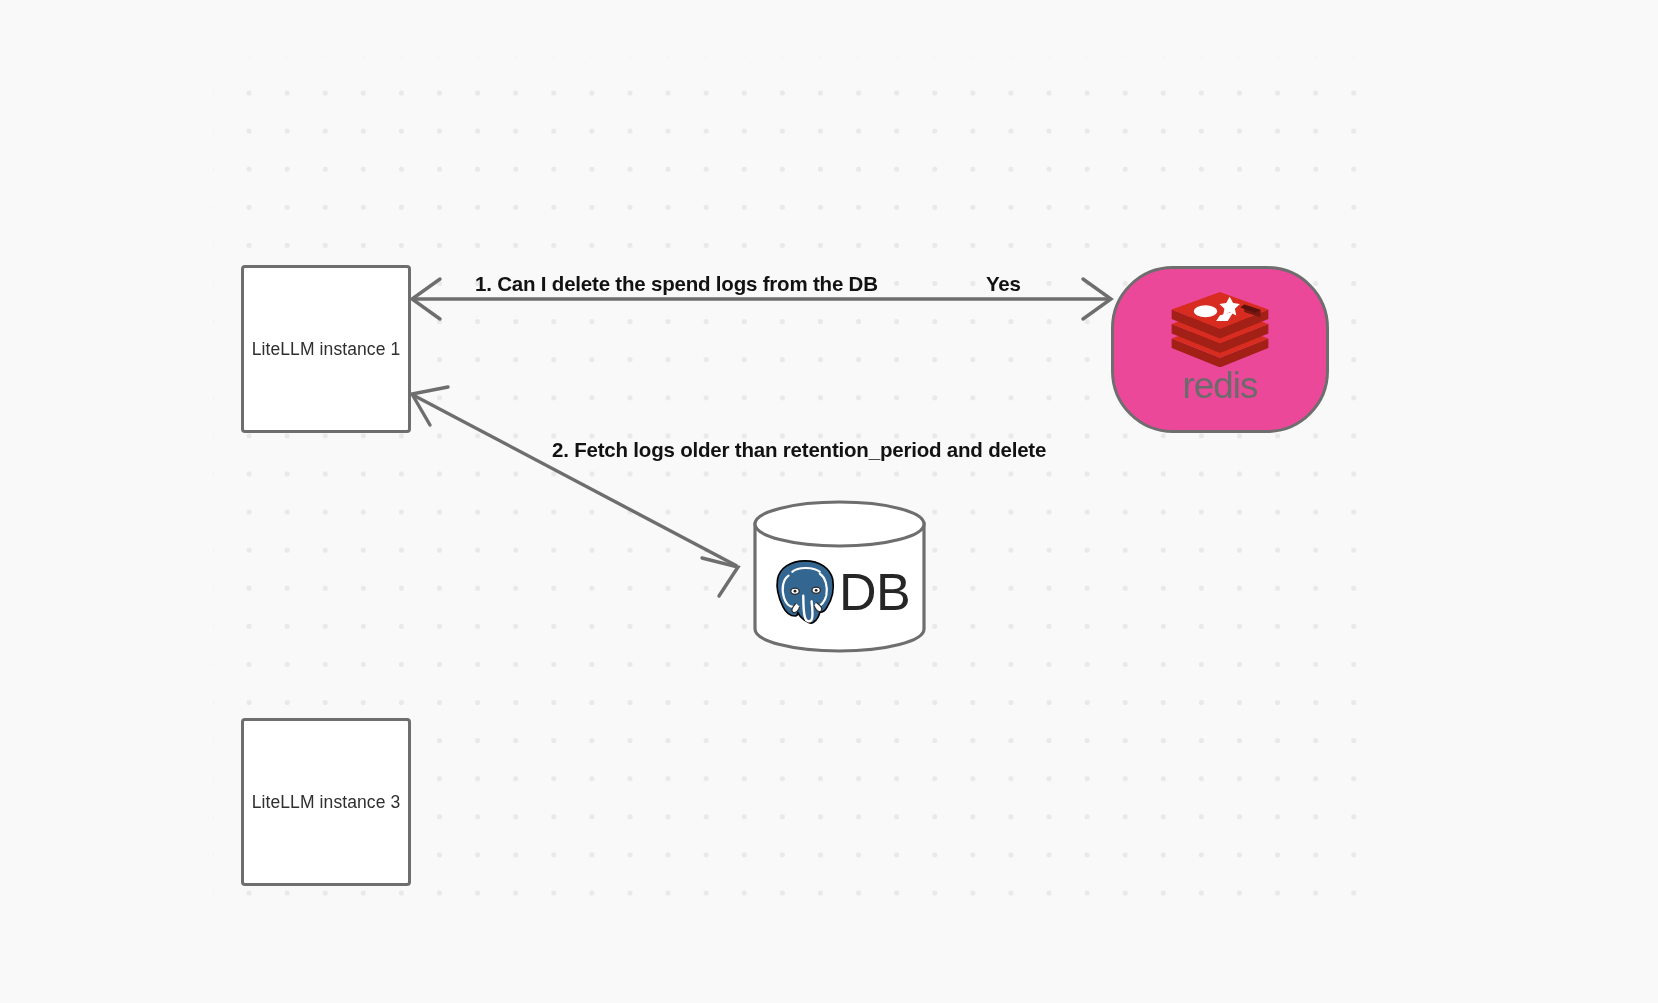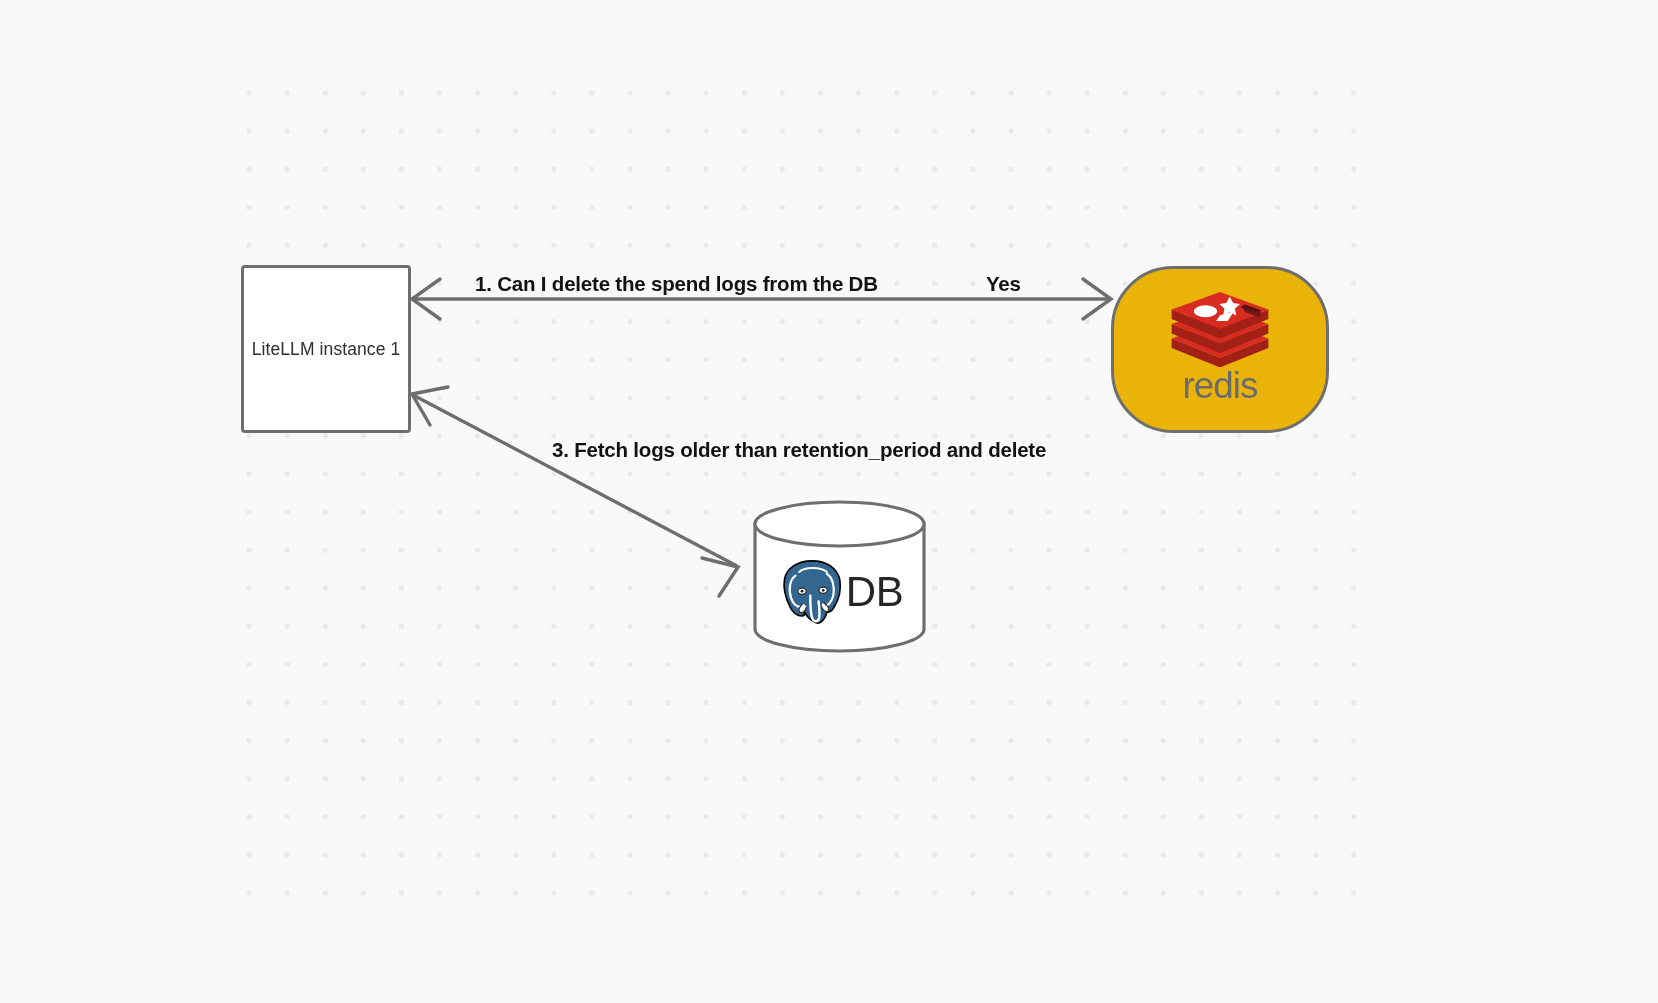--- a/index.html
+++ b/index.html
@@ -63,21 +63,21 @@
   #node-litellm-1 { left: 241px; top: 261px; width: 170px; height: 168px; }
   #node-litellm-2 { left: 241px; top: 488px; width: 170px; height: 168px; }
   #node-litellm-3 { left: 241px; top: 714px; width: 170px; height: 168px; }
 
   
   #node-redis {
     left: 1111px;
     top: 262px;
     width: 218px;
     height: 167px;
-    background: #eab308;
+    background: #ec4899;
     border: 3px solid #6e6e6e;
     border-radius: 62px;
     display: flex;
     flex-direction: column;
     align-items: center;
     justify-content: center;
   }
   .redis-logo-wrap {
     width: 130px;
     height: 116px;
@@ -109,21 +109,21 @@
     padding-top: 30px;
     box-sizing: border-box;
     pointer-events: none;
   }
   .db-inner {
     display: flex;
     align-items: center;
     justify-content: center;
   }
   .db-text {
-    font-size: 42px;
+    font-size: 52px;
     color: #262626;
     font-family: "Liberation Sans", sans-serif;
     letter-spacing: -0.5px;
     margin-left: -4px;
   }
 
   
   #edges {
     position: absolute;
     left: 0; top: 0;
@@ -168,27 +168,30 @@
       <line x1="413" y1="391" x2="737" y2="562" stroke="#6e6e6e" stroke-width="3.4" stroke-linecap="butt"></line>
 
       <path d="M 448 383 L 412 390 L 430 421" fill="none" stroke="#6e6e6e" stroke-width="3.4" stroke-linecap="round" stroke-linejoin="miter"></path>
 
       <path d="M 702 554 L 738 563 L 719 592" fill="none" stroke="#6e6e6e" stroke-width="3.4" stroke-linecap="round" stroke-linejoin="miter"></path>
     </g>
   </svg>
 
   <div class="edge-label" id="edge-label-1">1.  Can I delete the spend logs from the DB</div>
   <div class="edge-label" id="edge-label-1-yes">Yes</div>
-  <div class="edge-label" id="edge-label-2">3.  Fetch logs older than retention_period and delete</div>
+  <div class="edge-label" id="edge-label-2">2.  Fetch logs older than retention_period and delete</div>
 
   <div class="node instance-box" id="node-litellm-1">
     <span class="instance-label">LiteLLM instance 1</span>
   </div>
 
 
+  <div class="node instance-box" id="node-litellm-3">
+    <span class="instance-label">LiteLLM instance 3</span>
+  </div>
 
   <div class="node" id="node-redis">
     <div class="redis-logo-wrap">
 
       <svg class="redis-mark" width="108" height="78" viewBox="0 0 108 78">
 
         <path d="M54 78 L4 58 L4 48 L54 68 L104 48 L104 58 Z" fill="#a32017"></path>
         <path d="M54 68 L4 48 L54 30 L104 48 Z" fill="#d82c20"></path>
 
         <path d="M54 63 L4 43 L4 33 L54 53 L104 33 L104 43 Z" fill="#a32017"></path>

